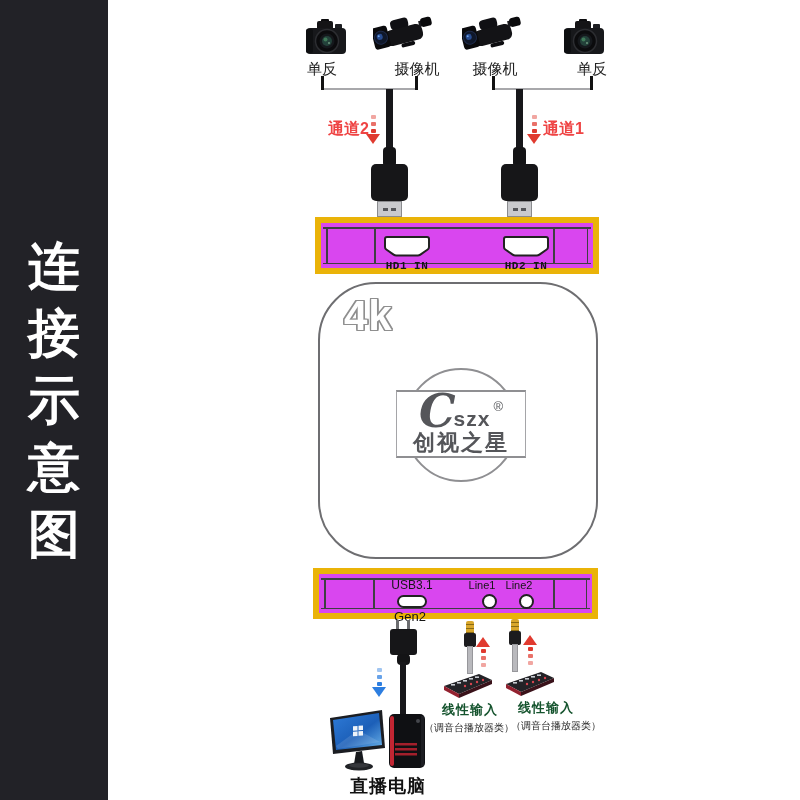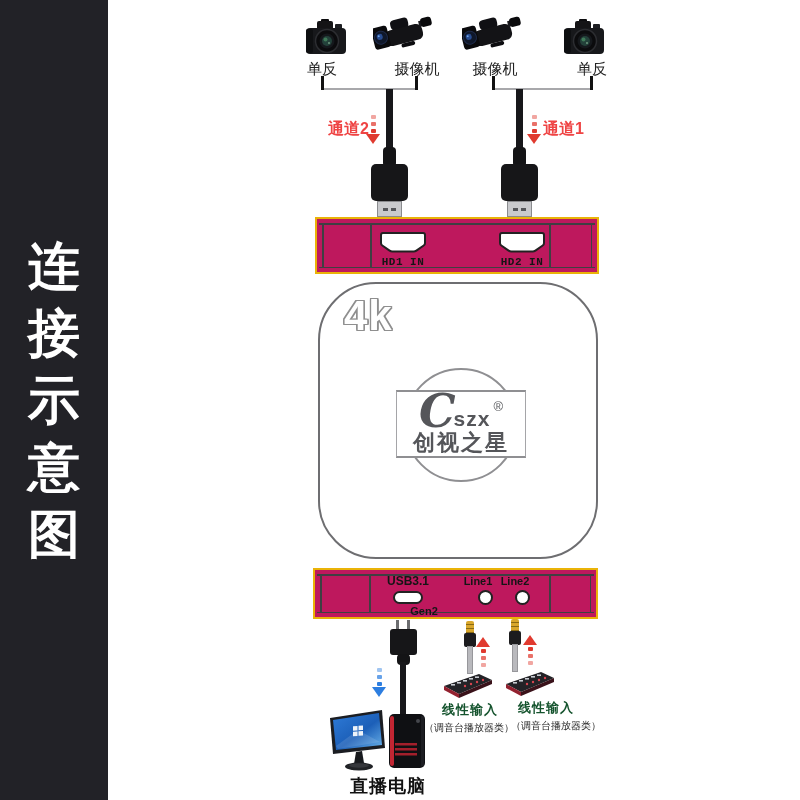--- a/index.html
+++ b/index.html
@@ -4,29 +4,29 @@
 <style>
   html,body{margin:0;padding:0;width:800px;height:800px;background:#fff;overflow:hidden;
     font-family:"Liberation Sans","DejaVu Sans",sans-serif;}
   .abs{position:absolute;}
   .ctr{text-align:center;}
   
   .sidebar{position:absolute;left:0;top:0;width:108px;height:800px;background:#222227;
     display:flex;flex-direction:column;align-items:center;justify-content:center;gap:15px;}
   .sidebar span{color:#fff;font-weight:bold;font-size:52px;line-height:1;display:block;}
   
-  .panel{position:absolute;background:#be185d;border:2px solid #eab308;box-sizing:border-box;}
+  .panel{position:absolute;background:#d946ef;border:6px solid #eab308;box-sizing:border-box;}
   .vline{position:absolute;top:4px;bottom:4px;width:1.5px;background:#3f3f42;}
   .hline{position:absolute;left:2px;right:2px;height:1.5px;background:#3f3f42;}
   
   .cam-label{font-size:15px;font-weight:normal;color:#222;}
   .chan-label{font-size:16px;font-weight:bold;color:#ef4444;}
   .port-label{font-family:"Liberation Mono","DejaVu Sans Mono",monospace;font-weight:bold;
     font-size:11px;color:#151515;letter-spacing:.5px;}
-  .small-bold{font-size:12px;font-weight:bold;color:#151515;}
+  .small-bold{font-size:12px;font-weight:normal;color:#151515;}
   
   .outline-text{color:#fff;font-weight:bold;
     text-shadow:-1.4px -1.4px 0 #8f8f8f,1.4px -1.4px 0 #8f8f8f,-1.4px 1.4px 0 #8f8f8f,
       1.4px 1.4px 0 #8f8f8f,-1.4px 0 0 #8f8f8f,1.4px 0 0 #8f8f8f,0 -1.4px 0 #8f8f8f,0 1.4px 0 #8f8f8f;}
   
   .cable{position:absolute;background:#17171a;}
   .cable-gray{position:absolute;background:#b9b9bd;border:1px solid #97979b;box-sizing:border-box;}
   .strain{position:absolute;background:#141416;border-radius:4px;}
   .plug-body{position:absolute;background:#161618;border-radius:5px;}
   .plug-tip{position:absolute;background:#c9cacd;border:1px solid #8a8b8e;box-sizing:border-box;
@@ -206,21 +206,21 @@
 
   <div class="panel" style="left:313px;top:568px;width:285px;height:51px">
     <div class="vline" style="left:5px"></div>
     <div class="vline" style="left:54px"></div>
     <div class="vline" style="left:234px"></div>
     <div class="vline" style="right:5px"></div>
     <div class="hline" style="top:4px"></div>
     <div class="hline" style="bottom:4px"></div>
     <div class="abs ctr small-bold" style="left:63px;top:4px;width:60px">USB3.1</div>
     <div class="oval" style="left:78px;top:21px;width:30px;height:13px"></div>
-    <div class="abs ctr small-bold" style="left:79px;top:35px;width:60px;font-size:11px">Gen2</div>
+    <div class="abs ctr small-bold" style="left:61px;top:35px;width:60px;font-size:13px">Gen2</div>
     <div class="abs ctr small-bold" style="left:145px;top:5px;width:36px;font-size:11px">Line1</div>
     <div class="abs ctr small-bold" style="left:182px;top:5px;width:36px;font-size:11px">Line2</div>
     <div class="jack-hole" style="left:163px;top:20px;width:15px;height:15px"></div>
     <div class="jack-hole" style="left:200px;top:20px;width:15px;height:15px"></div>
   </div>
 
   <div class="prong" style="left:396px;top:620px"></div>
   <div class="prong" style="left:407px;top:620px"></div>
   <div class="plug-body" style="left:390px;top:629px;width:27px;height:26px;border-radius:3px"></div>
   <div class="strain" style="left:397px;top:654px;width:13px;height:11px"></div>

